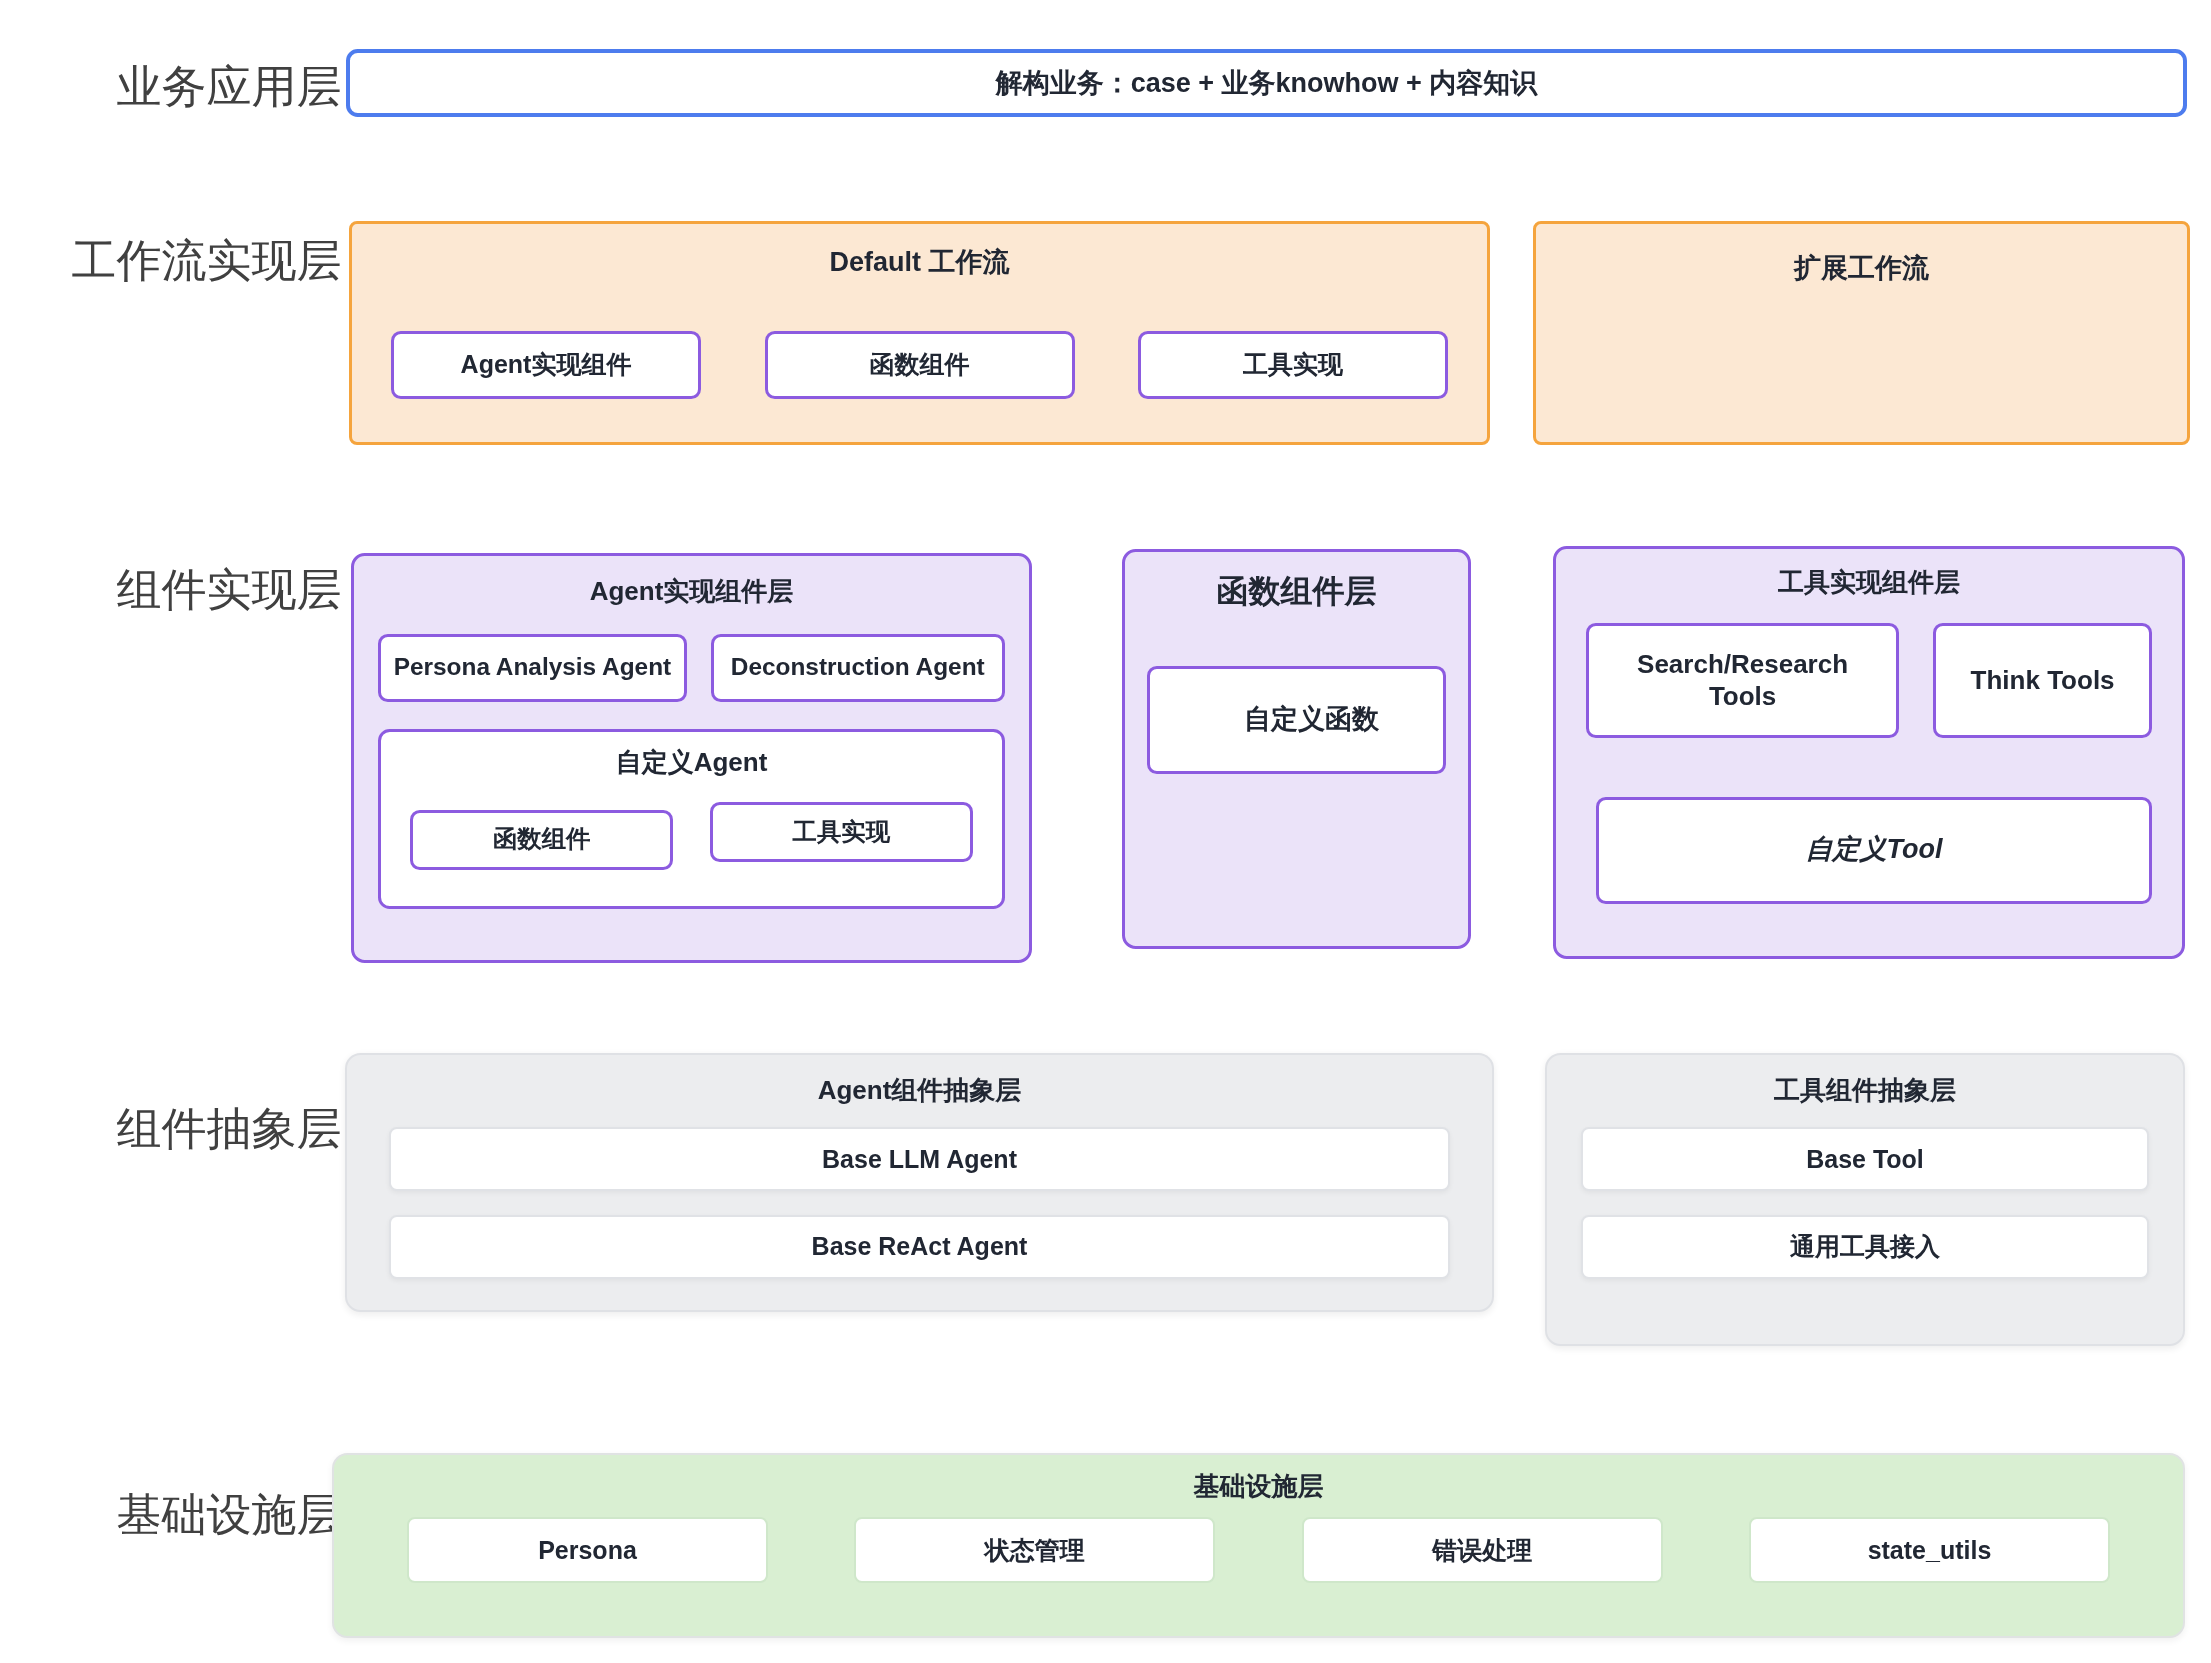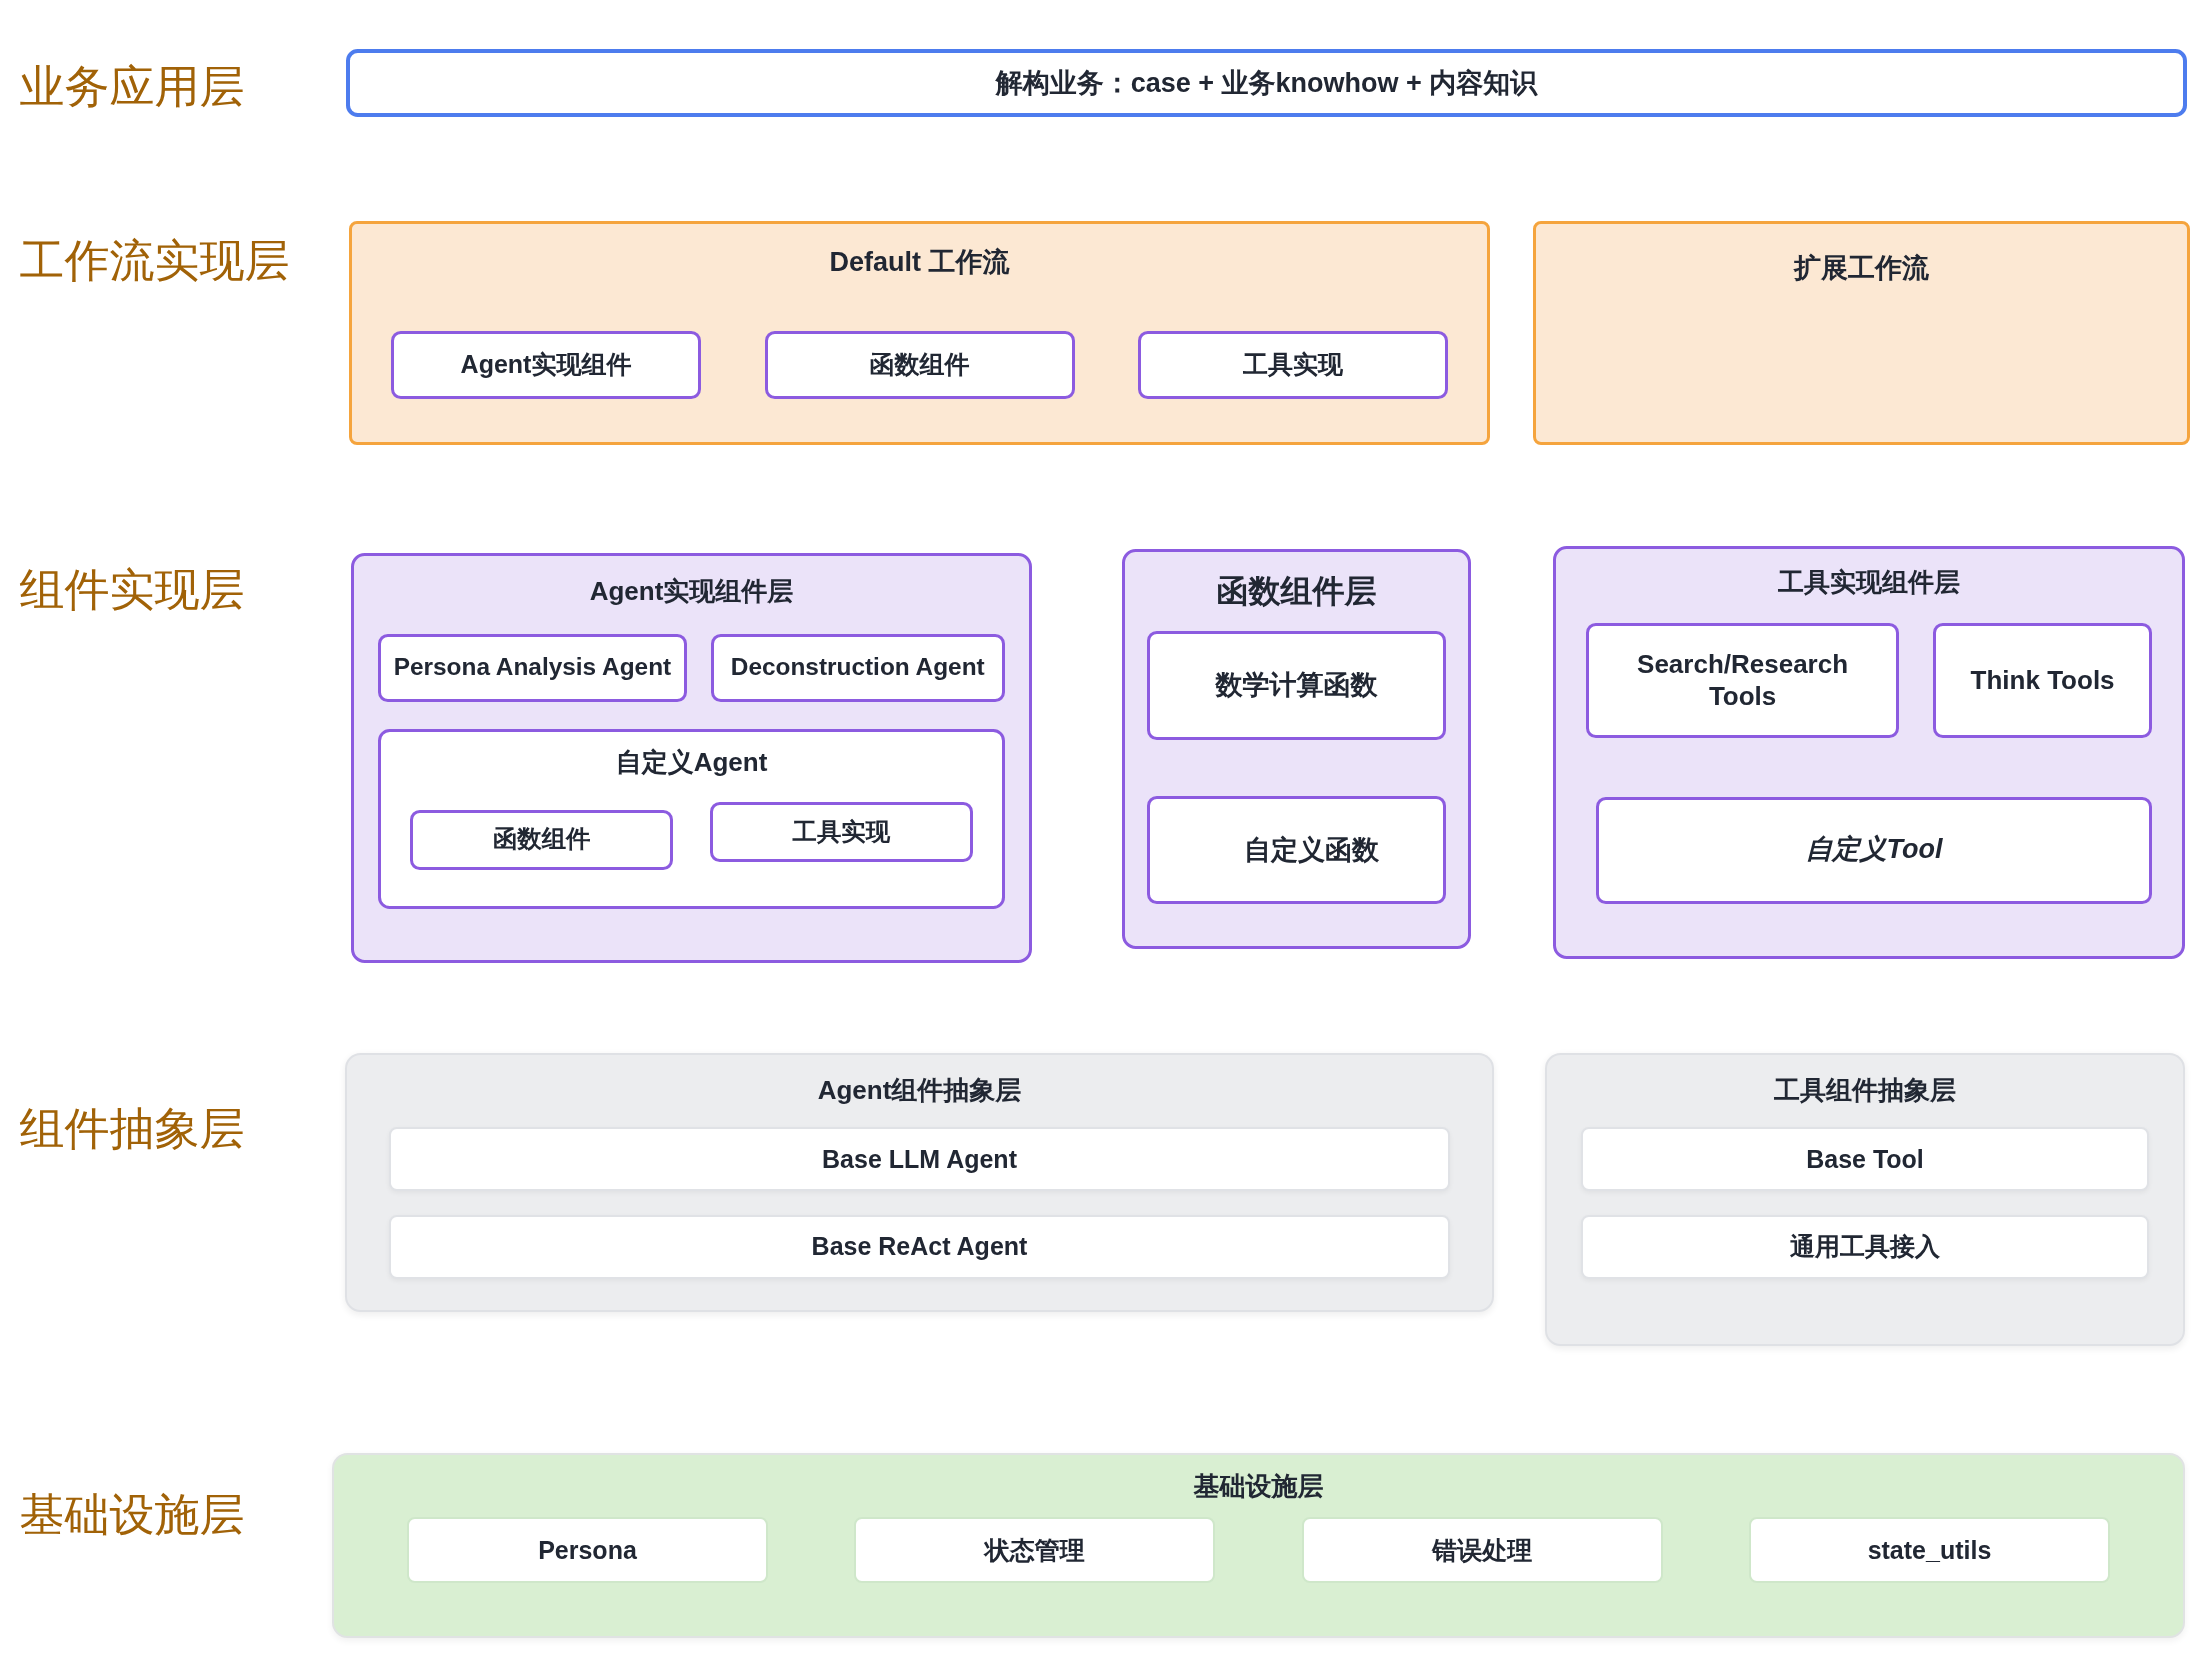--- a/index.html
+++ b/index.html
@@ -1,22 +1,22 @@
 <!DOCTYPE html>
 <html><head>
 <meta charset="utf-8">
 <style>
   html,body{margin:0;padding:0;background:#ffffff;}
   .canvas{
     position:relative;width:2212px;height:1664px;background:#ffffff;
     font-family:"Liberation Sans","DejaVu Sans",sans-serif;color:#212733;overflow:hidden;
   }
   .row-label{
-    position:absolute;left:19.5px;width:322px;text-align:left;
-    font-size:45px;font-weight:400;color:#a16207;line-height:1.2;white-space:nowrap;
+    position:absolute;left:19.5px;width:322px;text-align:right;
+    font-size:45px;font-weight:400;color:#404040;line-height:1.2;white-space:nowrap;
   }
   .panel{position:absolute;box-sizing:border-box;border-radius:15.6px;}
   .panel-title{text-align:center;font-size:27px;font-weight:700;line-height:1.2;}
   .banner{
     position:absolute;left:346px;top:49px;width:1841px;height:68px;box-sizing:border-box;
     background:#ffffff;border:4.9px solid #4d7cee;border-radius:11.7px;
     display:flex;align-items:center;justify-content:center;
     font-size:27px;font-weight:700;
   }
   .orange{background:#fce8d3;border:3.9px solid #f5a43d;border-radius:8px;}
@@ -77,21 +77,20 @@
       <div class="panel-title" style="padding-top:15.6px;font-size:26px;">自定义Agent</div>
       <div class="hrow" style="margin:23.4px 29px 0 29px;gap:37px;">
         <div class="wbox" style="flex:1;height:60px;font-size:24.4px;margin-top:7.8px;">函数组件</div>
         <div class="wbox" style="flex:1;height:60px;font-size:24.4px;">工具实现</div>
       </div>
     </div>
   </div>
 
   <div class="panel purple" style="left:1122px;top:549px;width:349px;height:400px;">
     <div class="panel-title" style="padding-top:19.5px;font-size:32px;">函数组件层</div>
-    <div class="wbox" style="margin:21.5px 22.4px 0 22.4px;height:109px;font-size:27px;">数学计算函数</div>
     <div class="wbox" style="margin:56px 22.4px 0 22.4px;height:108px;font-size:27px;padding-left:30px;">自定义函数</div>
   </div>
 
   <div class="panel purple" style="left:1553px;top:546px;width:632px;height:413px;">
     <div class="panel-title" style="padding-top:17.6px;font-size:26px;">工具实现组件层</div>
     <div class="hrow" style="margin:25px 30px 0 30px;gap:34px;">
       <div class="wbox" style="flex:1.26;height:115px;font-size:26px;padding:0 19.5px;">Search/Research Tools</div>
       <div class="wbox" style="flex:1;height:115px;font-size:26px;">Think Tools</div>
     </div>
     <div class="wbox" style="margin:59px 30px 0 40px;height:107px;font-size:27px;font-style:italic;">自定义Tool</div>

